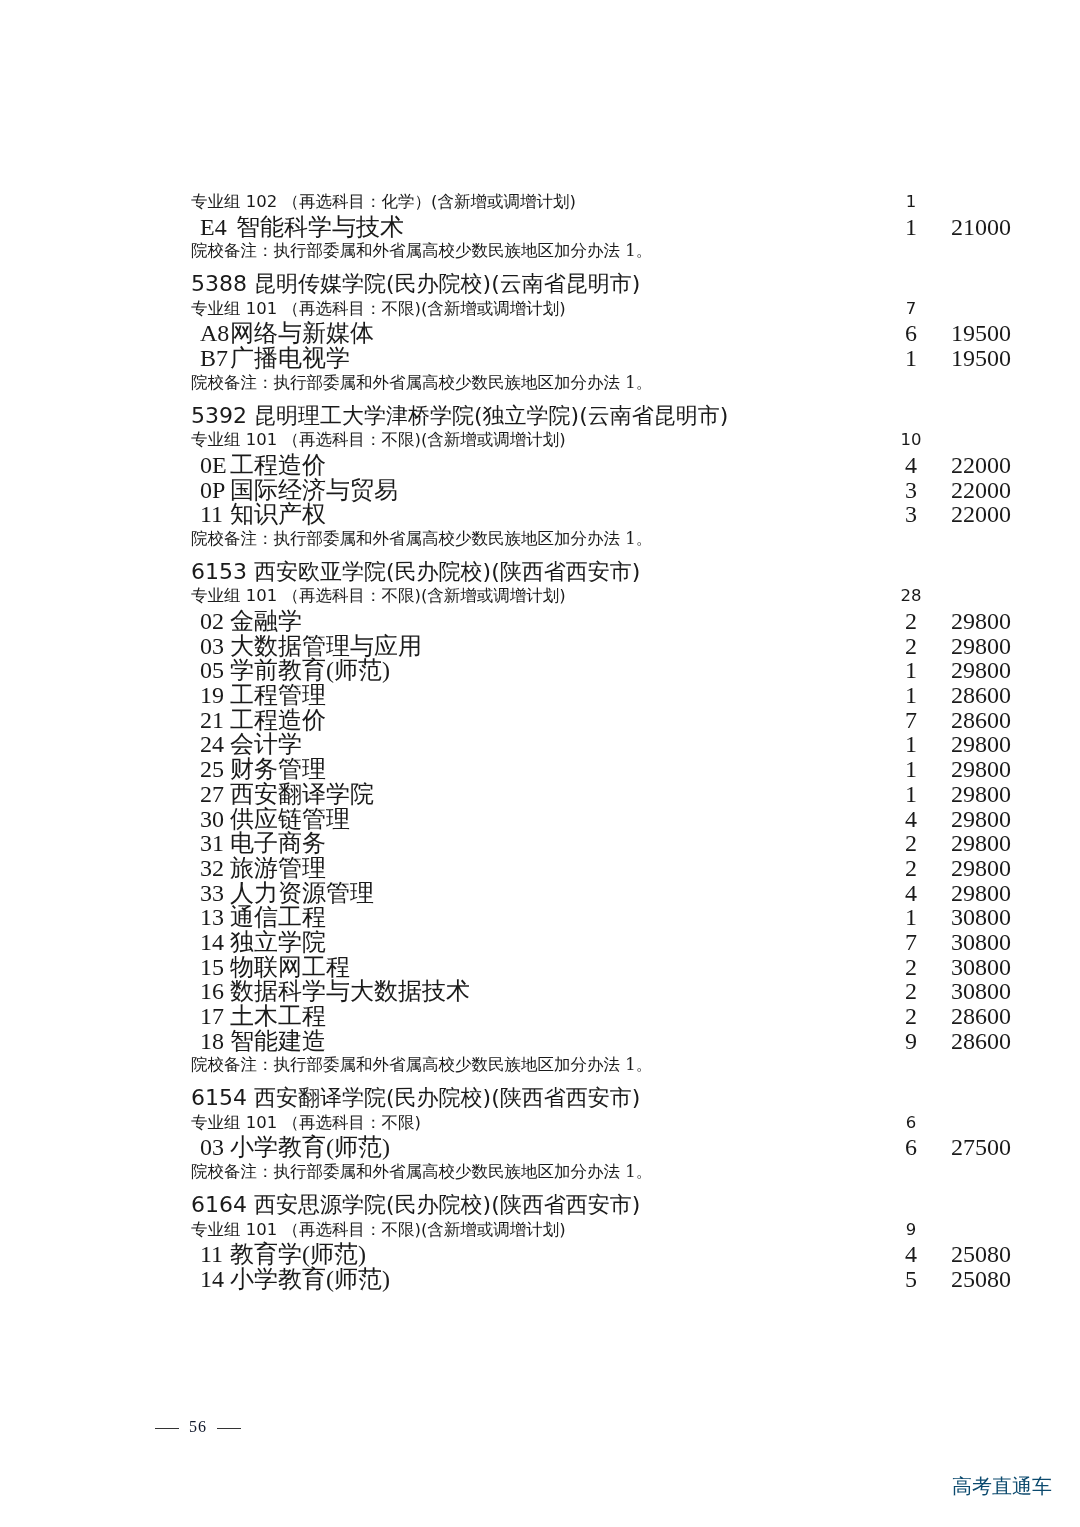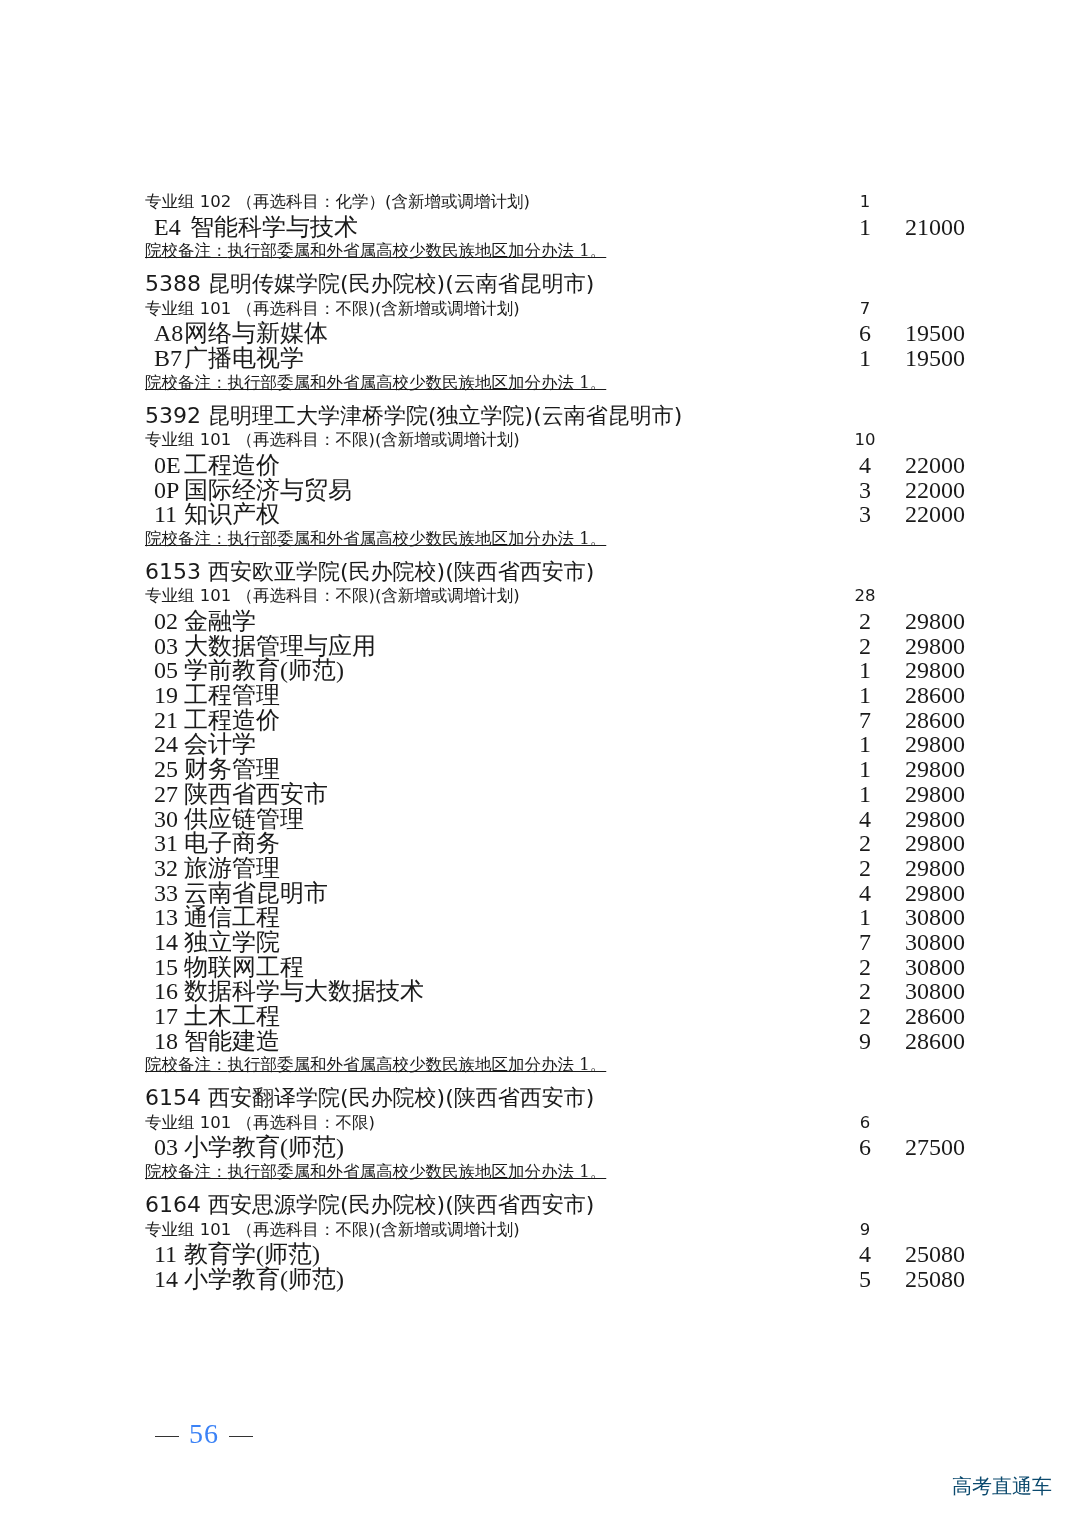--- a/index.html
+++ b/index.html
@@ -1,30 +1,30 @@
 <!DOCTYPE html>
 <html><head>
 <meta charset="utf-8">
 <style>
   html, body { margin: 0; padding: 0; background: #ffffff; }
   body { width: 1080px; height: 1527px; position: relative; overflow: hidden; color: #1a1a1a; }
   #page { position: absolute; left: 0; top: 0; width: 1080px; height: 1527px; }
   #content { position: absolute; left: 145px; top: 190px; width: 830px; }
-  .row { position: relative; height: 24.7px; line-height: 24.7px; white-space: nowrap; }
+  .row { position: relative; height: 24.7px; line-height: 24.7px; white-space: nowrap; margin-left: 46px; }
   .row .c-count { position: absolute; left: 706px; width: 28px; text-align: center; }
   .row .c-fee { position: absolute; left: 760px; width: 50px; text-align: right; }
   .school { font-family: "DejaVu Sans", "Liberation Sans", sans-serif; font-size: 22px; margin-top: 8px; }
   .group { font-family: "DejaVu Sans", "Liberation Sans", sans-serif; font-size: 16.5px; }
   .major { font-family: "Liberation Serif", "DejaVu Serif", serif; font-size: 24px; padding-left: 9px; }
   .major .code { display: inline-block; width: 30px; }
-  .remark { font-family: "DejaVu Serif", "Liberation Serif", serif; font-size: 16.5px; text-decoration: underline; }
+  .remark { font-family: "DejaVu Serif", "Liberation Serif", serif; font-size: 16.5px; }
   .remark .label { font-family: "DejaVu Sans", "Liberation Sans", sans-serif; }
   .group .c-count { font-family: "DejaVu Sans", "Liberation Sans", sans-serif; }
   .major .c-count, .major .c-fee { font-family: "Liberation Serif", "DejaVu Serif", serif; }
-  #page-number { position: absolute; left: 145px; top: 1418px; font-family: "Liberation Serif", "DejaVu Serif", serif; font-size: 28px; color: #3b82f6; letter-spacing: 1px; }
+  #page-number { position: absolute; left: 145px; top: 1418px; font-family: "Liberation Serif", "DejaVu Serif", serif; font-size: 16px; color: #0f172a; letter-spacing: 1px; }
   #page-number .dash { display: inline-block; width: 24px; height: 1px; background: #333; vertical-align: middle; margin: 0 10px; }
   #watermark { position: absolute; right: 28px; top: 1473px; font-family: "DejaVu Sans", "Liberation Sans", sans-serif; font-size: 20px; color: #0c4a6e; }
 </style>
 </head>
 <body>
 
 <div id="page">
   <div id="content">
 
     <div class="row group">
@@ -123,41 +123,41 @@
         <span class="code">24</span><span>会计学</span>
         <span class="c-count">1</span>
         <span class="c-fee">29800</span>
       </div>
       <div class="row major">
         <span class="code">25</span><span>财务管理</span>
         <span class="c-count">1</span>
         <span class="c-fee">29800</span>
       </div>
       <div class="row major">
-        <span class="code">27</span><span>陕西省西安市</span>
+        <span class="code">27</span><span>西安翻译学院</span>
         <span class="c-count">1</span>
         <span class="c-fee">29800</span>
       </div>
       <div class="row major">
         <span class="code">30</span><span>供应链管理</span>
         <span class="c-count">4</span>
         <span class="c-fee">29800</span>
       </div>
       <div class="row major">
         <span class="code">31</span><span>电子商务</span>
         <span class="c-count">2</span>
         <span class="c-fee">29800</span>
       </div>
       <div class="row major">
         <span class="code">32</span><span>旅游管理</span>
         <span class="c-count">2</span>
         <span class="c-fee">29800</span>
       </div>
       <div class="row major">
-        <span class="code">33</span><span>云南省昆明市</span>
+        <span class="code">33</span><span>人力资源管理</span>
         <span class="c-count">4</span>
         <span class="c-fee">29800</span>
       </div>
       <div class="row major">
         <span class="code">13</span><span>通信工程</span>
         <span class="c-count">1</span>
         <span class="c-fee">30800</span>
       </div>
       <div class="row major">
         <span class="code">14</span><span>独立学院</span>

